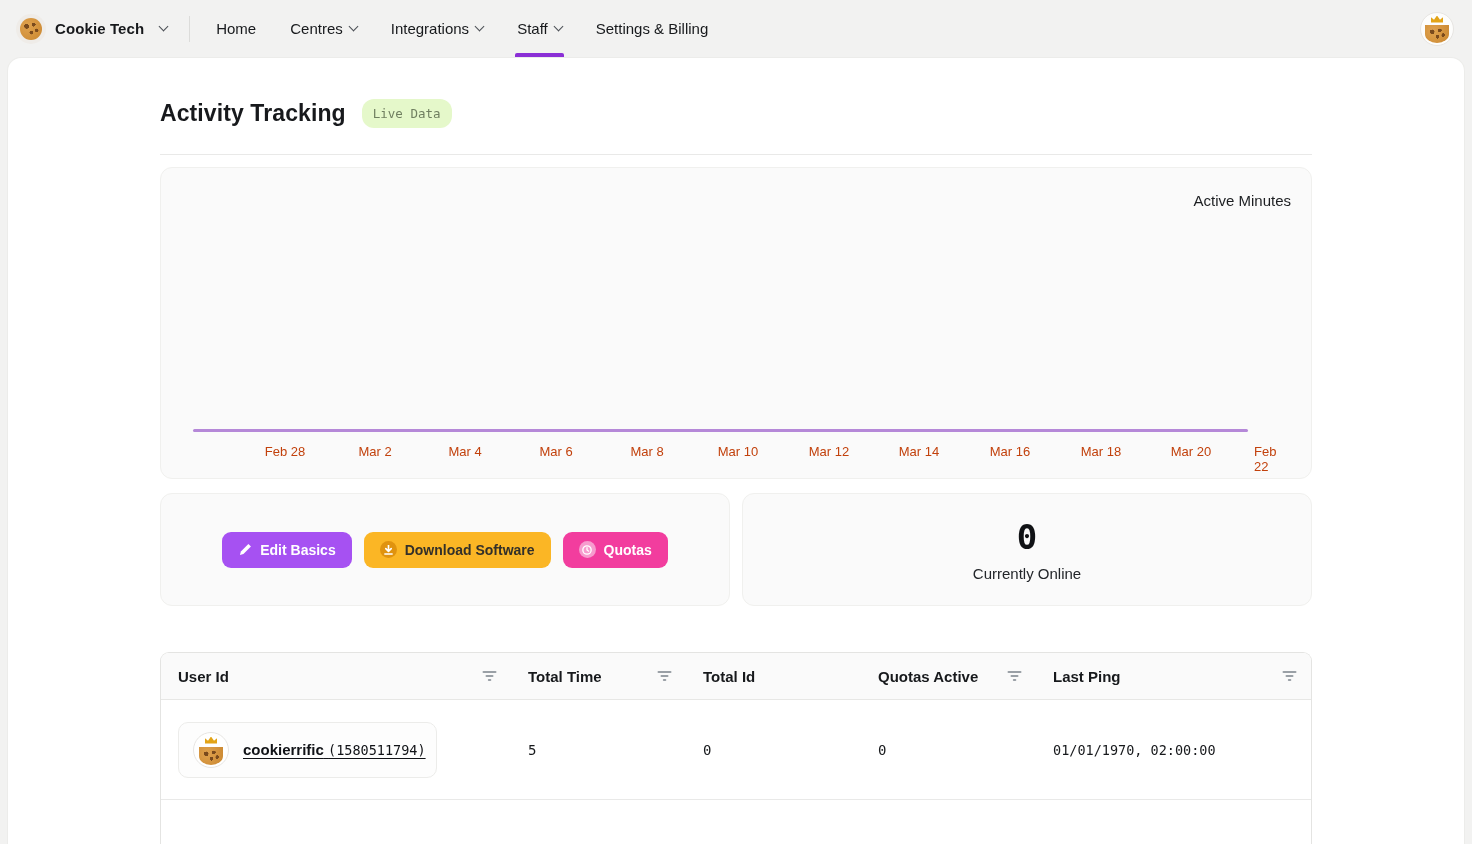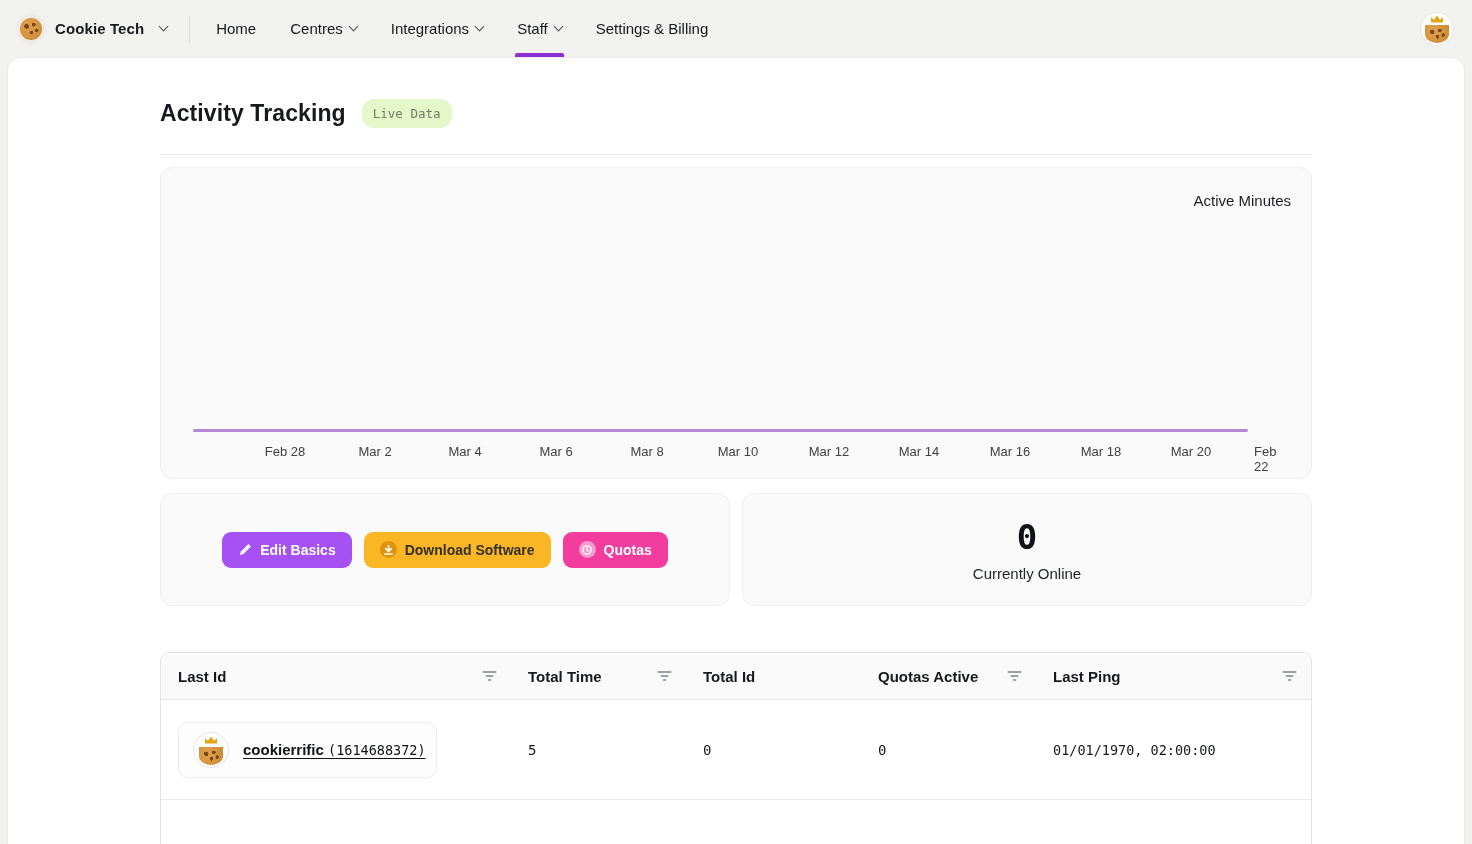--- a/index.html
+++ b/index.html
@@ -45,21 +45,21 @@
   .live-badge { font-family:"DejaVu Sans Mono", monospace; font-size:12.5px; color:#707f60;
     background:#e5f8ca; padding:7px 11px; border-radius:12px; }
   .head-divider { height:1px; background:#e9e9e8; margin-top:26px; }
 
   
   .card { background:#fafafa; border:1px solid #f0f0ee; border-radius:12px; }
   .chart-card { margin-top:12px; height:312px; position:relative; }
   .chart-legend { position:absolute; top:24px; right:20px; font-size:15px; font-weight:500; color:#1c1e21; }
   .chart-line { position:absolute; left:32px; width:1055px; top:261px; height:2.5px;
     background:#b588d8; border-radius:2px; }
-  .tick { position:absolute; top:276px; transform:translateX(-50%); font-size:13px; color:#404040; }
+  .tick { position:absolute; top:276px; transform:translateX(-50%); font-size:13px; color:#c2410c; }
 
   
   .cards-row { display:flex; gap:12px; margin-top:14px; }
   .action-card { width:570px; height:113px; display:flex; align-items:center; justify-content:center; gap:12px; }
   .stat-card { width:570px; height:113px; display:flex; flex-direction:column; align-items:center; justify-content:center; gap:8px; }
   .btn { display:flex; align-items:center; gap:8px; height:36px; padding:0 16px; border:none;
     border-radius:9px; font-family:"Liberation Sans", sans-serif; font-size:14px; font-weight:700; cursor:pointer; }
   .btn-purple { background:#a651f2; color:#ffffff; }
   .btn-amber  { background:#fbb625; color:#33302a; }
   .btn-pink   { background:#f23d9e; color:#ffffff; }
@@ -179,21 +179,21 @@
       </div>
       <div class="card stat-card">
         <span class="stat-value">0</span>
         <span class="stat-label">Currently Online</span>
       </div>
     </div>
 
     <div class="table">
       <div class="thead">
         <div class="th">
-          <span>Last Id</span>
+          <span>User Id</span>
           <svg class="filter-icon" width="15" height="12" viewBox="0 0 15 12">
             <g fill="#9aa0a6">
                 <rect x="0.5" y="1" width="14" height="2" rx="1"></rect>
                 <rect x="3.5" y="5" width="8" height="2" rx="1"></rect>
                 <rect x="5.8" y="9" width="3.5" height="2" rx="1"></rect>
               </g>
           </svg>
         </div>
         <div class="th">
           <span>Total Time</span>
@@ -230,21 +230,21 @@
         </div>
       </div>
 
       <div class="trow">
         <div>
           <div class="user-chip">
             <span class="chip-avatar">
               <span class="crown" style="top:4px;"></span>
               <span class="avatar-cookie cookie"></span>
             </span>
-            <span class="user-link"><span class="user-name">cookierrific</span> <span class="user-id">(1614688372)</span></span>
+            <span class="user-link"><span class="user-name">cookierrific</span> <span class="user-id">(1580511794)</span></span>
           </div>
         </div>
         <div class="tcell">5</div>
         <div class="tcell">0</div>
         <div class="tcell">0</div>
         <div class="tcell" style="font-size:13.5px;">01/01/1970, 02:00:00</div>
       </div>
 
       <div class="trow-empty"></div>
     </div>

